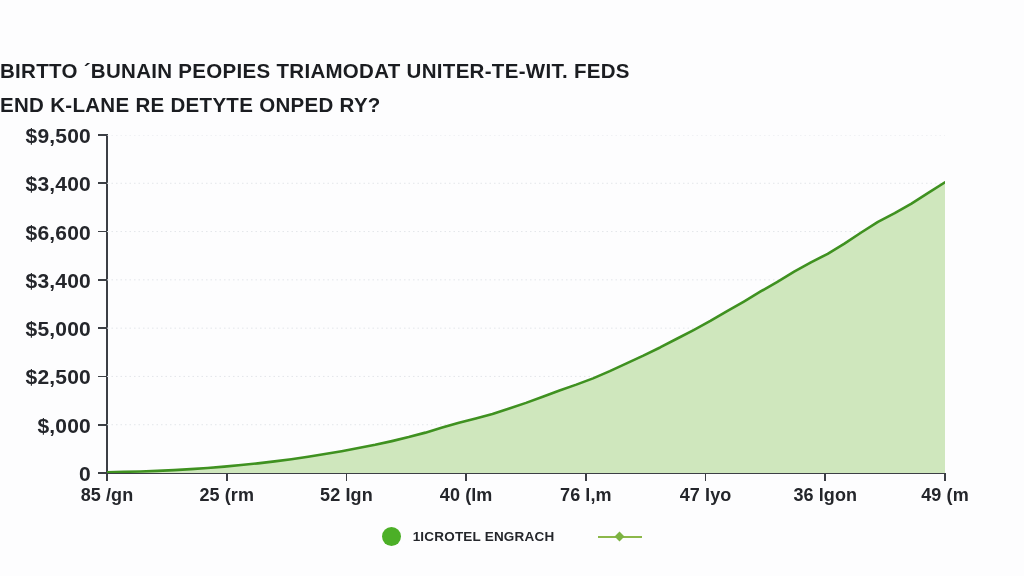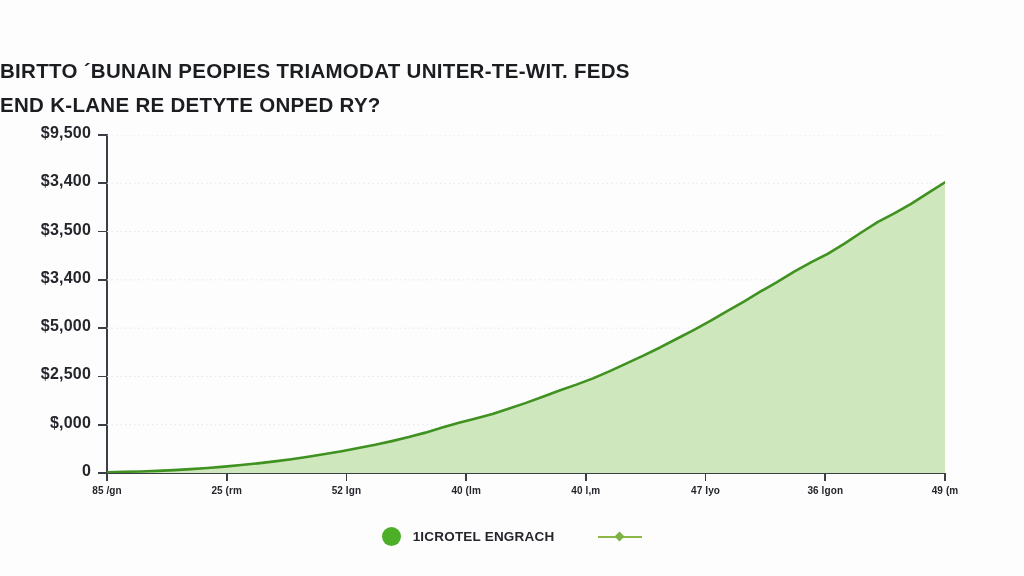--- a/index.html
+++ b/index.html
@@ -76,21 +76,21 @@
   .y-tick-row {
     position: absolute;
     left: 0;
     width: 107px;
     height: 0;
   }
   .y-tick-label {
     position: absolute;
     right: 16px;
     top: -11px;
-    font-size: 16px;
+    font-size: 21px;
     font-weight: 700;
     color: #24262b;
     white-space: nowrap;
     letter-spacing: 0.2px;
   }
   .y-tick-mark {
     position: absolute;
     right: 0;
     top: -0.8px;
     width: 9px;
@@ -110,21 +110,21 @@
     left: -0.8px;
     top: 0;
     width: 1.6px;
     height: 8px;
     background: #3c3f45;
   }
   .x-tick-label {
     position: absolute;
     top: 12px;
     transform: translateX(-50%);
-    font-size: 10px;
+    font-size: 18px;
     font-weight: 700;
     color: #24262b;
     white-space: nowrap;
     letter-spacing: 0.1px;
   }
 
   
   #legend {
     position: absolute;
     left: 0;
@@ -204,21 +204,21 @@
       </div>
       <div class="y-tick-row" style="top: 328.143px;">
         <span class="y-tick-label">$5,000</span>
         <span class="y-tick-mark"></span>
       </div>
       <div class="y-tick-row" style="top: 279.857px;">
         <span class="y-tick-label">$3,400</span>
         <span class="y-tick-mark"></span>
       </div>
       <div class="y-tick-row" style="top: 231.571px;">
-        <span class="y-tick-label">$3,500</span>
+        <span class="y-tick-label">$6,600</span>
         <span class="y-tick-mark"></span>
       </div>
       <div class="y-tick-row" style="top: 183.286px;">
         <span class="y-tick-label">$3,400</span>
         <span class="y-tick-mark"></span>
       </div>
       <div class="y-tick-row" style="top: 135px;">
         <span class="y-tick-label">$9,500</span>
         <span class="y-tick-mark"></span>
       </div>
@@ -235,21 +235,21 @@
       <div class="x-tick-col" style="left: 346.429px;">
         <span class="x-tick-mark"></span>
         <span class="x-tick-label">52 Ign</span>
       </div>
       <div class="x-tick-col" style="left: 466.143px;">
         <span class="x-tick-mark"></span>
         <span class="x-tick-label">40 (lm</span>
       </div>
       <div class="x-tick-col" style="left: 585.857px;">
         <span class="x-tick-mark"></span>
-        <span class="x-tick-label">40 l,m</span>
+        <span class="x-tick-label">76 l,m</span>
       </div>
       <div class="x-tick-col" style="left: 705.571px;">
         <span class="x-tick-mark"></span>
         <span class="x-tick-label">47 Iyo</span>
       </div>
       <div class="x-tick-col" style="left: 825.286px;">
         <span class="x-tick-mark"></span>
         <span class="x-tick-label">36 lgon</span>
       </div>
       <div class="x-tick-col" style="left: 945px;">

